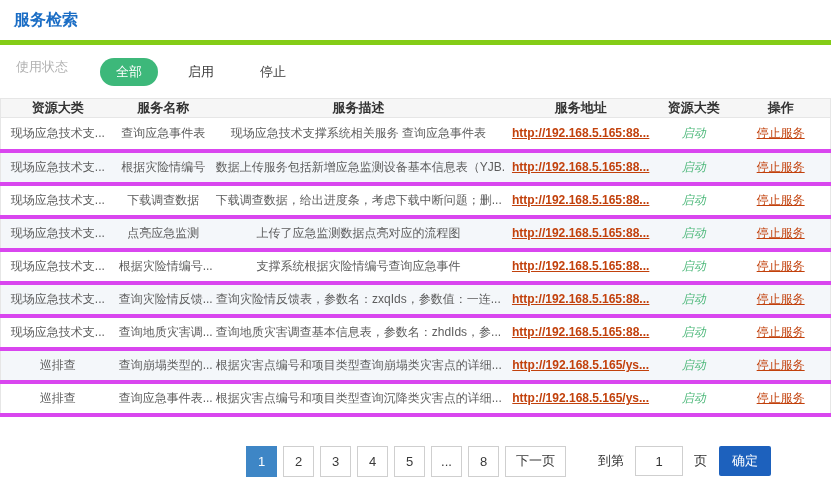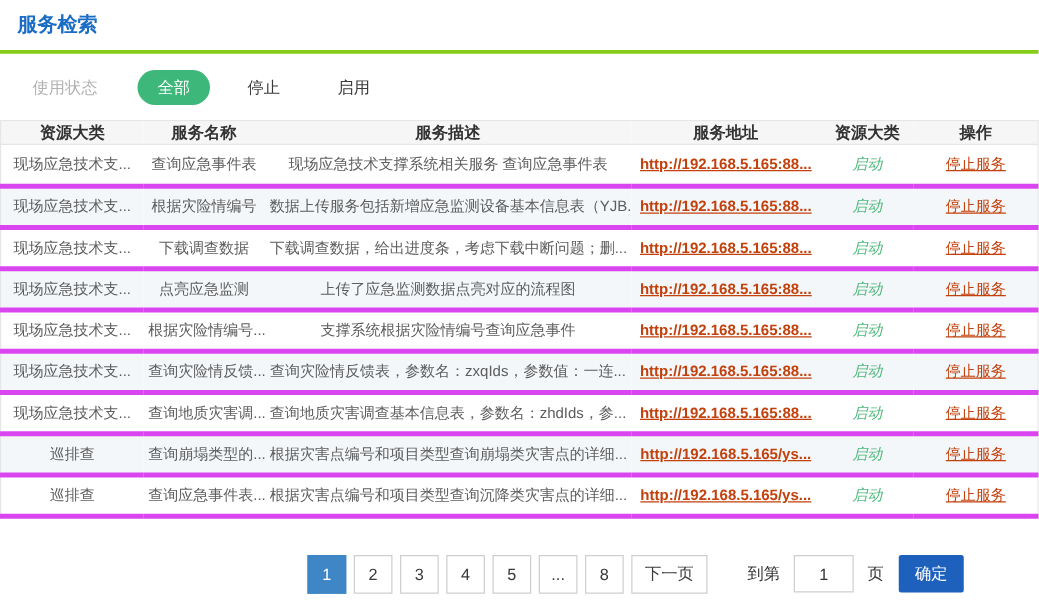--- a/index.html
+++ b/index.html
@@ -1,25 +1,25 @@
 <!DOCTYPE html>
 <html><head>
 <meta charset="utf-8">
 <style>
   * { margin:0; padding:0; box-sizing:border-box; }
   html,body { width:831px; height:486px; background:#fff; overflow:hidden;
     font-family:"Liberation Sans","DejaVu Sans",sans-serif; }
   .page { width:831px; height:486px; background:#fff; }
 
   
-  .page-header { padding:10px 14px 9px; border-bottom:3px solid #84cc16; }
+  .page-header { padding:10px 14px 9px; border-bottom:5px solid #84cc16; }
   .page-title { font-size:16px; font-weight:bold; color:#1a6dc5; }
 
   
-  .filter-bar { display:flex; align-items:center; padding:13px 26px 12px; }
+  .filter-bar { display:flex; padding:13px 16px 12px; }
   .filter-label { color:#b2b2b2; font-size:13px; margin-right:32px; }
   .filter-option { background:none; border:none; color:#3a3a3a; font-size:13px;
     padding:5px 16px; cursor:pointer; margin-right:14px;
     font-family:Liberation Sans, sans-serif; }
   .filter-option.active { background:#3db87a; color:#fff; border-radius:15px; }
 
   
   table.service-table { width:100%; border-collapse:collapse; border:1px solid #e6e6e6; table-layout:fixed; }
   .service-table th { background:#f6f6f6; font-weight:bold; color:#333; font-size:13px;
     height:17px; text-align:center; white-space:nowrap; overflow:hidden; border-bottom:1px solid #e6e6e6;margin-left:24px; }
@@ -58,22 +58,22 @@
 
 <div class="page">
 
   <div class="page-header">
     <span class="page-title">服务检索</span>
   </div>
 
   <div class="filter-bar">
     <span class="filter-label">使用状态</span>
     <button class="filter-option active">全部</button>
+    <button class="filter-option">启用</button>
     <button class="filter-option">停止</button>
-    <button class="filter-option">启用</button>
   </div>
 
   <table class="service-table">
     <thead>
       <tr>
         <th class="col-category">资源大类</th>
         <th class="col-name">服务名称</th>
         <th class="col-description">服务描述</th>
         <th class="col-address">服务地址</th>
         <th class="col-status">资源大类</th>

